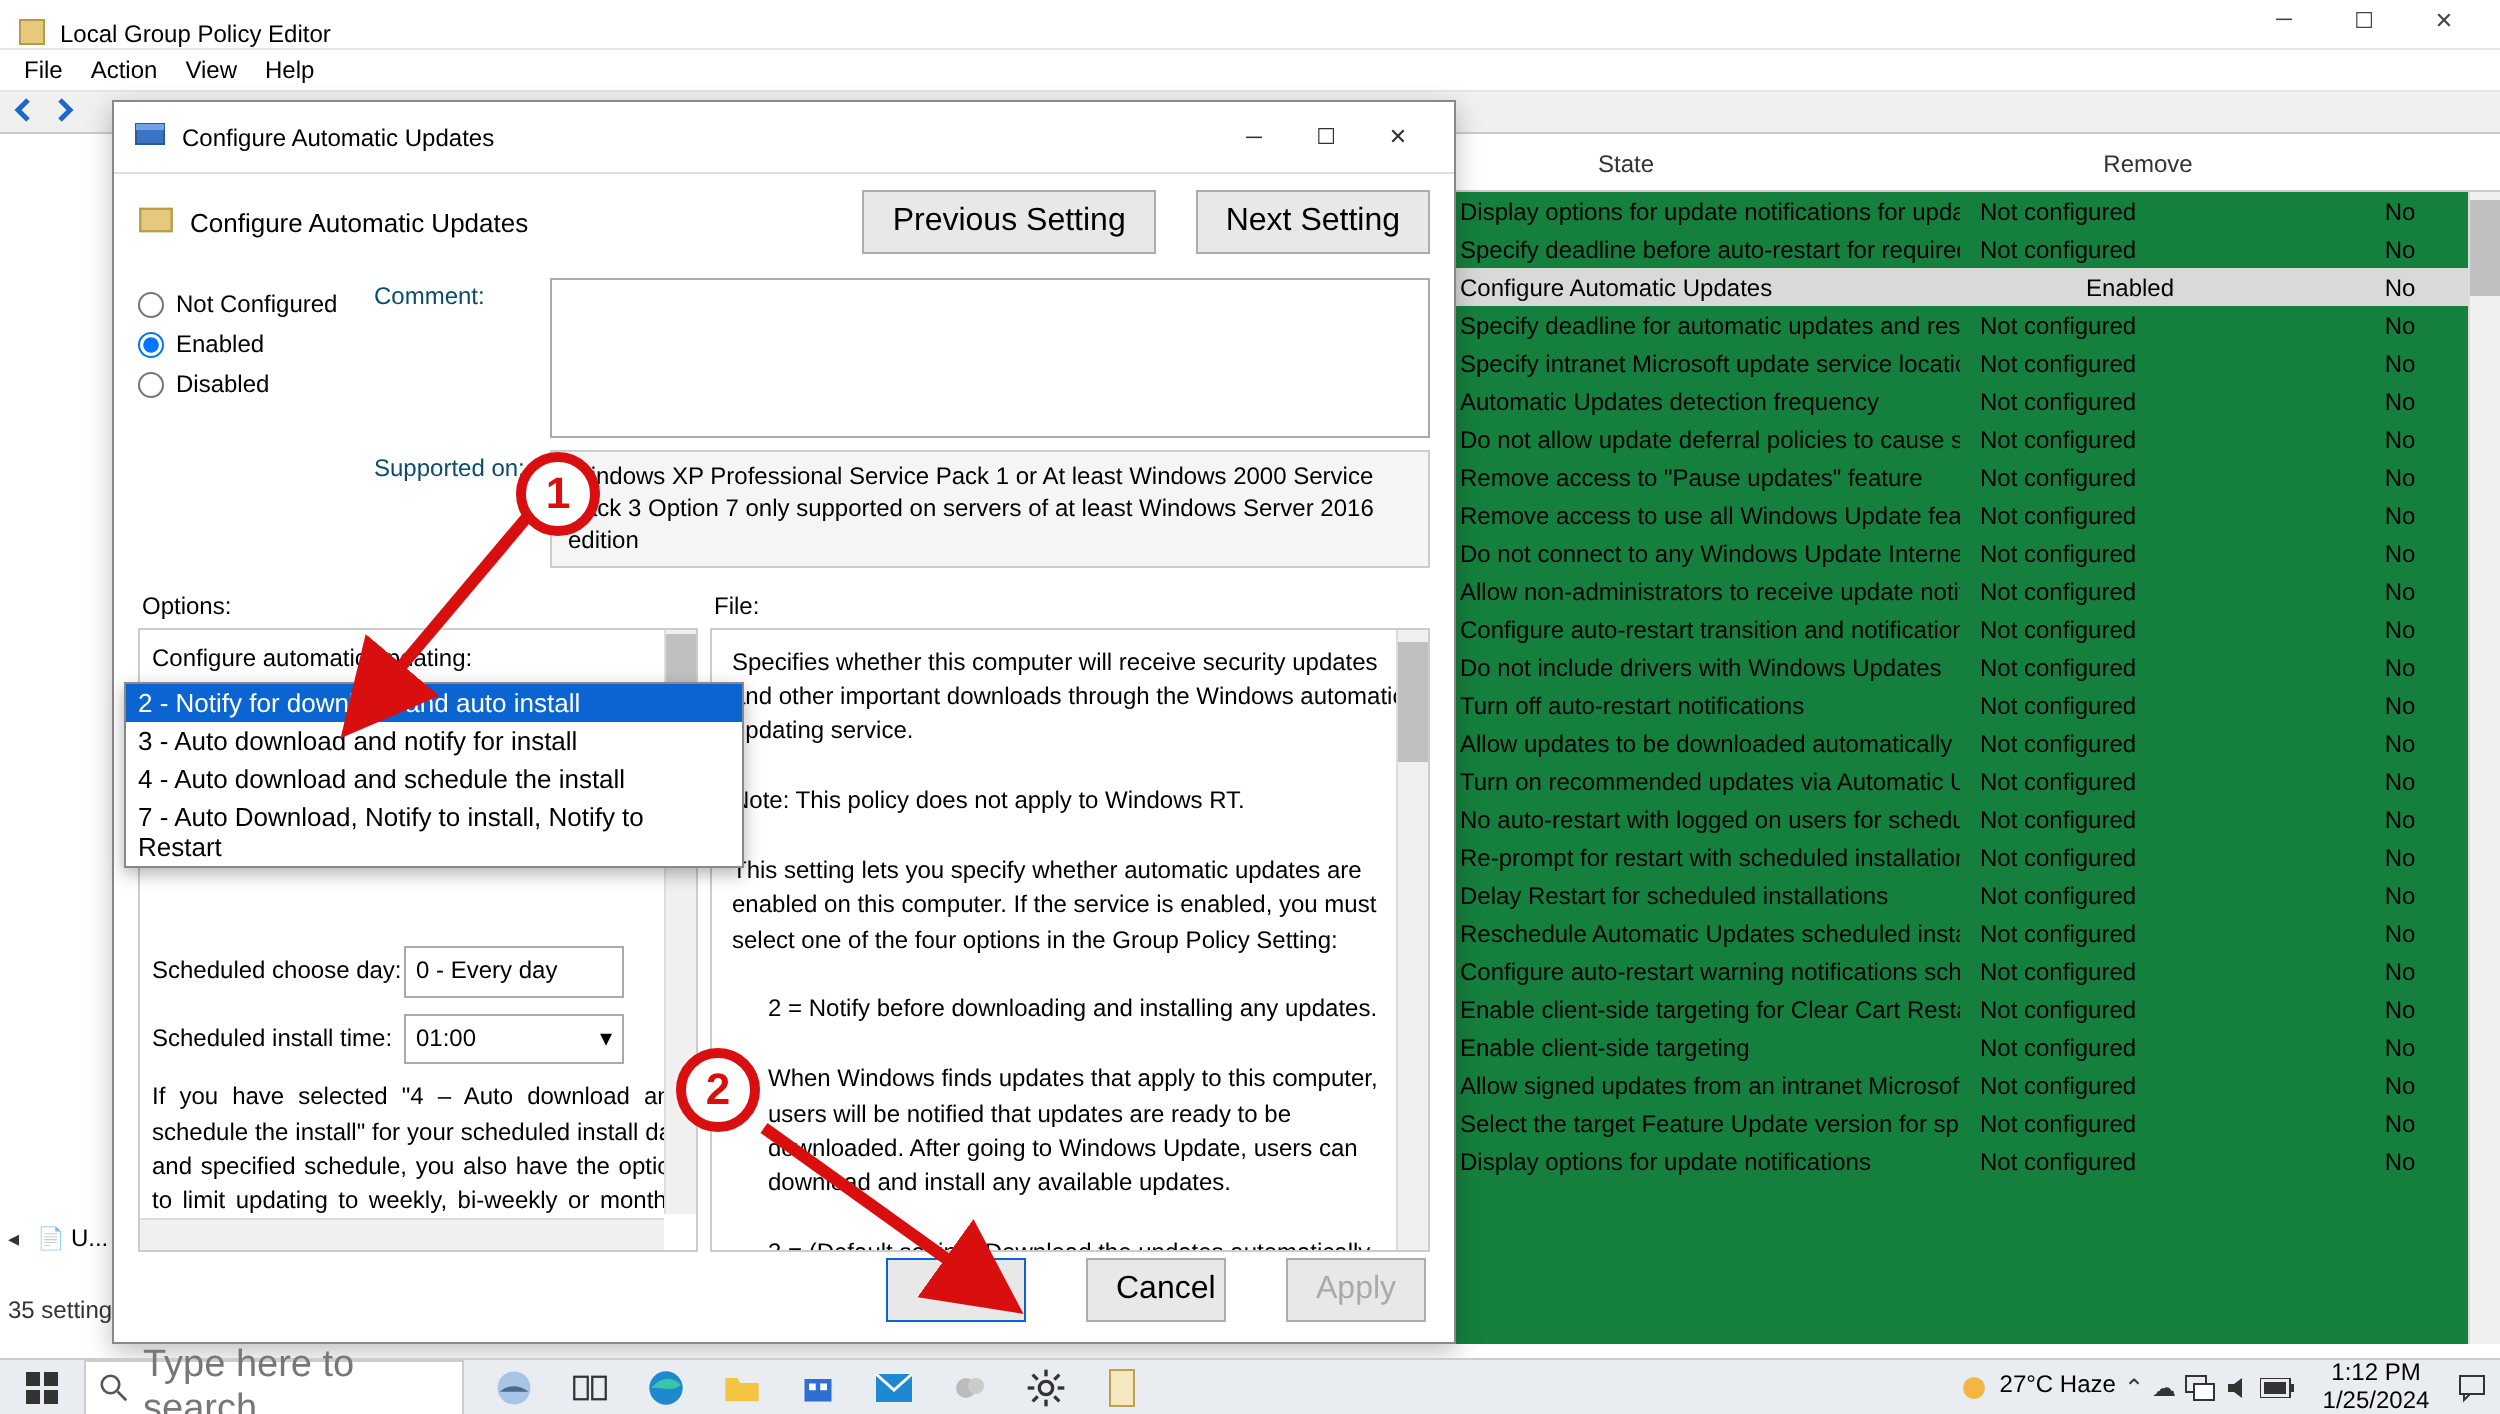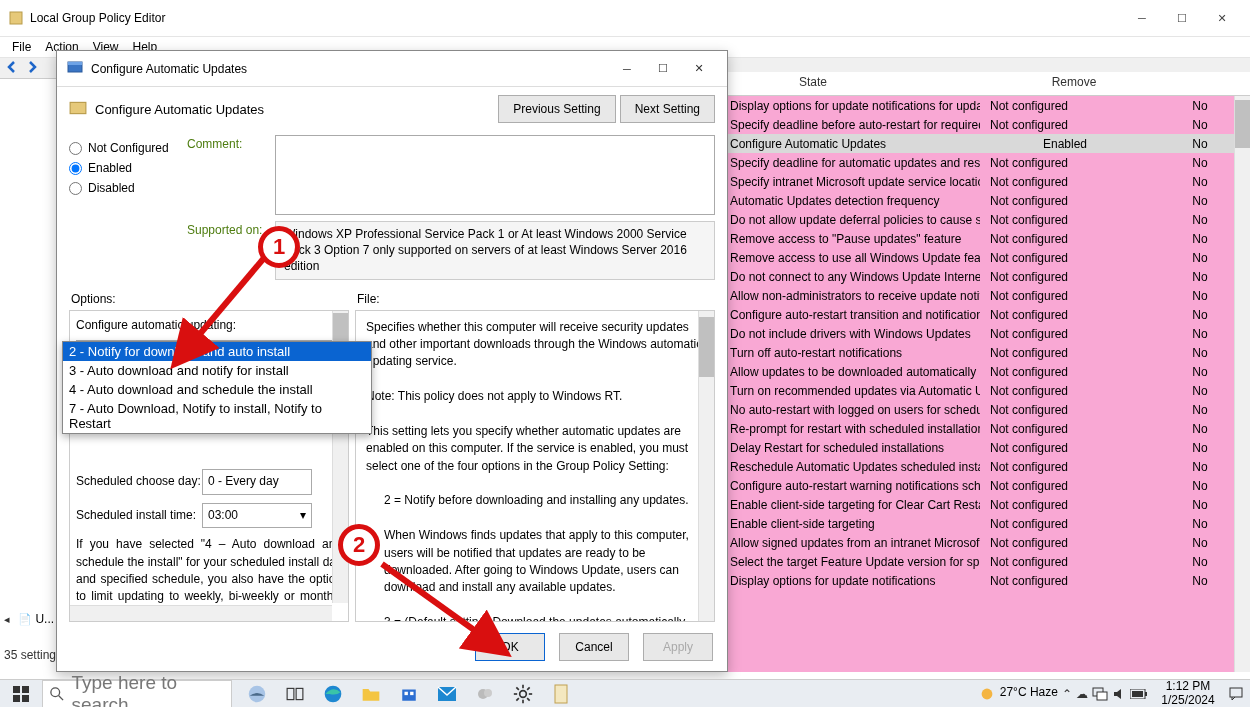--- a/index.html
+++ b/index.html
@@ -1,51 +1,51 @@
 <!DOCTYPE html>
 <html><head>
   <meta charset="utf-8">
   <style>
     *{box-sizing:border-box;margin:0;padding:0;font-family:"Segoe UI",sans-serif;font-size:12px;color:#000}
     body{width:1250px;height:707px;background:#fff;position:relative;overflow:hidden}
-    .titlebar{height:37px;background:#fff;display:flex;align-items:center;padding:0 8px;border-bottom:1px solid #e5e5e5}
+    .titlebar{height:25px;background:#fff;display:flex;align-items:flex-end;padding:0 8px;border-bottom:1px solid #e5e5e5}
     .titlebar .icon{width:16px;height:16px;margin-right:6px;display:inline-block}
     .titlebar .spacer{flex:1}
     .wctl{width:40px;height:28px;display:flex;align-items:center;justify-content:center;font-size:11px;color:#444}
     .menubar{height:20px;background:#fff;display:flex;align-items:center;padding:0 6px;gap:2px}
     .menubar span{padding:2px 6px}
     .toolbar{height:22px;background:#f0f0f0;border-top:1px solid #e5e5e5;border-bottom:1px solid #ccc;display:flex;align-items:center;padding:0 4px;gap:4px}
     .toolbar svg{width:16px;height:16px}
-    .right-panel{position:absolute;top:72px;left:728px;right:0;bottom:35px;background:#f9a8d4}
+    .right-panel{position:absolute;top:72px;left:728px;right:0;bottom:35px;background:#15803d}
     .thead{display:flex;height:24px;background:#fff;border-bottom:1px solid #ccc}
     .thead div{padding:3px 8px;color:#333}
     .col-state{width:170px;text-align:center}
     .col-comment{flex:1;text-align:center}
     .rows{overflow:hidden}
     .row{display:flex;height:19px;align-items:center}
     .row.selected{background:#d9d9d9}
     .row .name{flex:1;padding-left:2px;white-space:nowrap;overflow:hidden}
     .row .state{width:170px;padding-left:10px}
     .row .comment{width:100px;text-align:center}
     .scroll-v{position:absolute;right:0;top:24px;bottom:0;width:16px;background:#f0f0f0;border-left:1px solid #ddd}
     .scroll-thumb{background:#c0c0c0;width:100%}
     
     .dialog{position:absolute;left:56px;top:50px;width:672px;height:622px;background:#fff;border:1px solid #888;box-shadow:0 4px 12px rgba(0,0,0,.25)}
     .dlg-title{height:36px;display:flex;align-items:center;padding:0 10px;border-bottom:1px solid #ddd}
     .dlg-title .spacer{flex:1}
     .dlg-title .wctl{width:36px;height:32px;color:#333}
     .dlg-head{display:flex;align-items:center;padding:8px 12px 4px}
     .dlg-head .spacer{flex:1}
-    .btn{padding:6px 14px;border:1px solid #adadad;background:#e8e8e8;margin-left:4px;font-size:12px}
+    .btn{padding:6px 14px;border:1px solid #adadad;background:#e8e8e8;margin-left:20px;font-size:16px}
     .btn.disabled{color:#aaa}
     .radio-area{padding:8px 12px 4px;display:flex}
     .radios{width:118px}
     .radios label{display:flex;align-items:center;margin:6px 0;font-size:12px}
     .radios input{margin-right:6px}
-    .field-label{width:88px;color:#4d7c0f;padding-top:2px}
+    .field-label{width:88px;color:#0c4a6e;padding-top:2px}
     .comment-box{flex:1;height:80px;border:1px solid #aaa;background:#fff}
     .supported-row{display:flex;padding:2px 12px}
     .supported-box{flex:1;border:1px solid #ccc;background:#f5f5f5;padding:4px 8px;font-size:12px;line-height:1.35}
     .body2{display:flex;padding:6px 12px 0 12px;gap:6px}
     .opt-col{width:280px;position:relative}
     .help-col{flex:1;position:relative}
     .help-box{border:1px solid #ccc;height:312px;padding:8px 10px;overflow:hidden;font-size:12px;line-height:1.45;position:relative}
     .help-box .vscroll{position:absolute;right:0;top:0;bottom:0;width:16px;background:#f0f0f0;border-left:1px solid #ddd}
     .help-box .vscroll .thumb{background:#c0c0c0;height:60px;margin-top:6px}
     .opt-box{border:1px solid #ccc;height:312px;padding:6px 6px;font-size:12px;line-height:1.45;position:relative;overflow:hidden}
@@ -327,21 +327,21 @@
         <div style="height:102px"></div>
         <div style="display:flex;align-items:center;margin:2px 0">
           <span style="width:126px">Scheduled choose day:</span>
           <span class="select-mock" style="flex:0 0 110px">
               <span>0 - Every day</span>
             </span>
         </div>
         <div style="display:flex;align-items:center;margin:8px 0">
           <span style="width:126px">Scheduled install time:</span>
           <span class="select-mock" style="flex:0 0 110px">
-              <span>03:00</span>
+              <span>01:00</span>
               <span class="arrow">▾</span>
             </span>
         </div>
         <div style="margin-top:4px;text-align:justify">If you have selected "4 – Auto download and schedule the install" for your scheduled install day and specified schedule, you also have the option to limit updating to weekly, bi-weekly or monthly occurrence, using the options below:</div>
 
         <div class="vscroll">
             <div class="thumb"></div>
           </div>
         <div class="hscroll"></div>
       </div>

